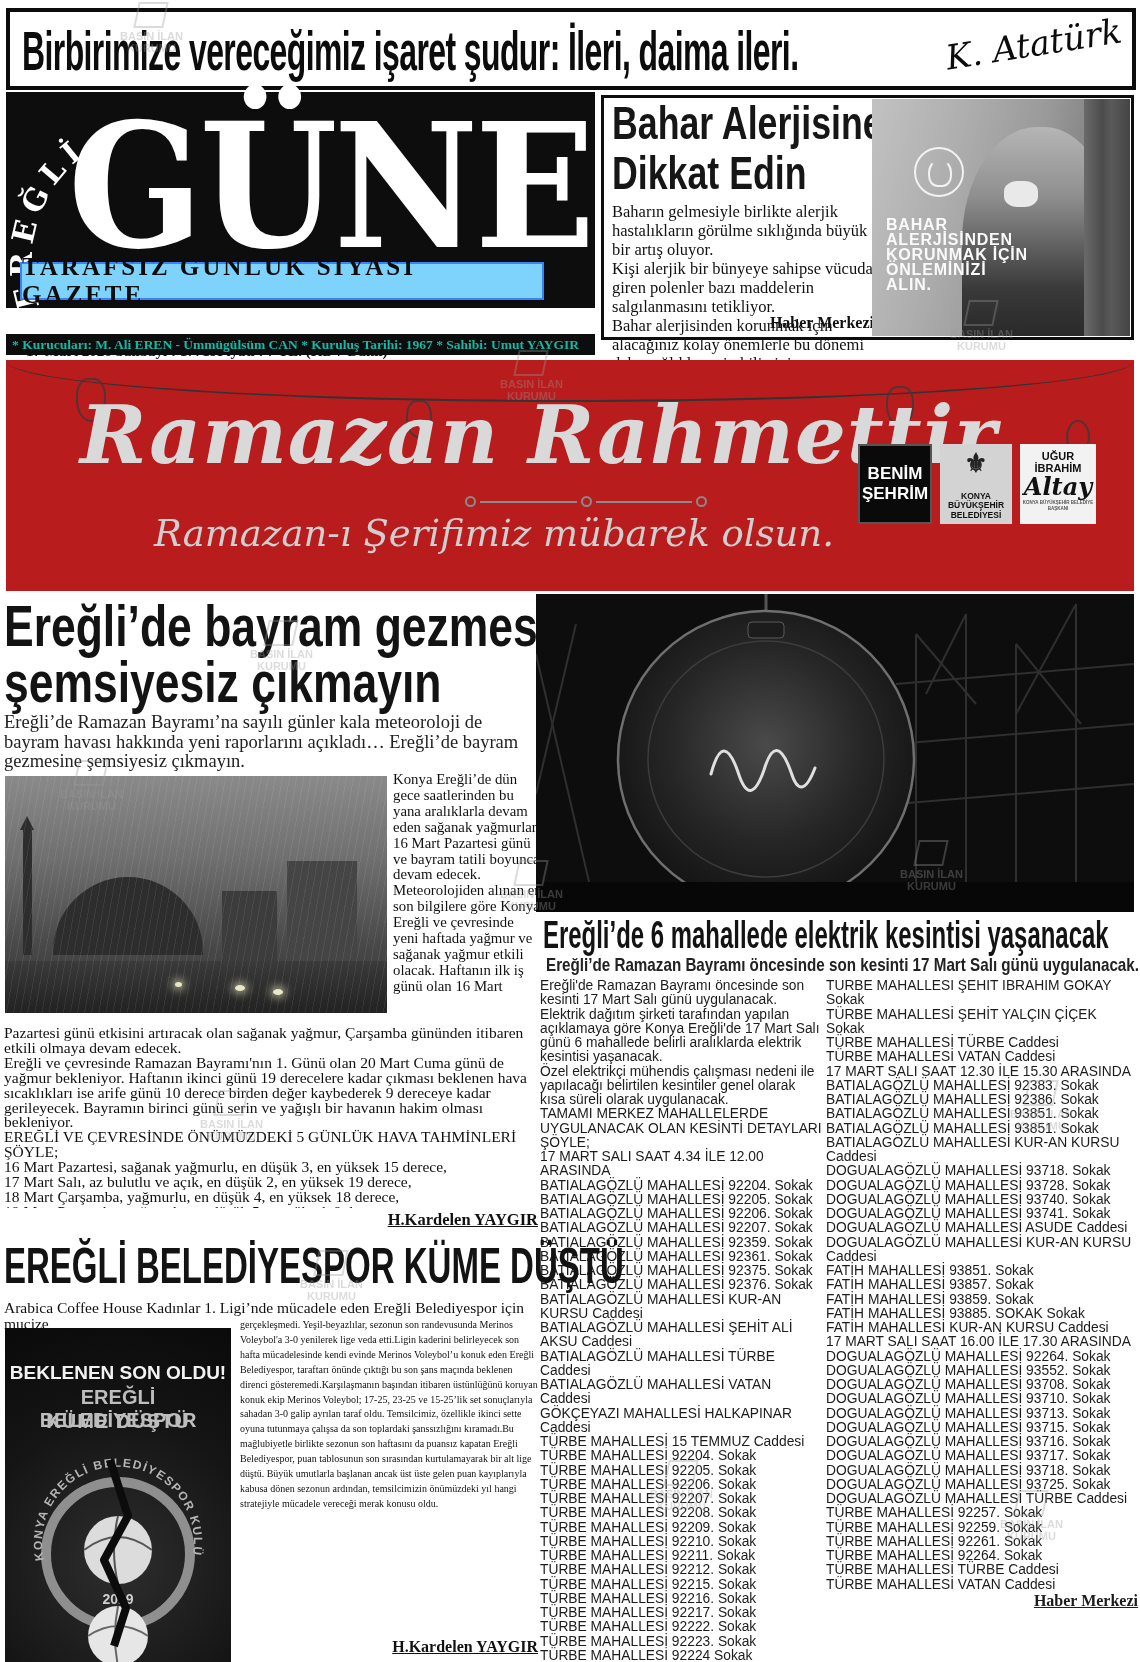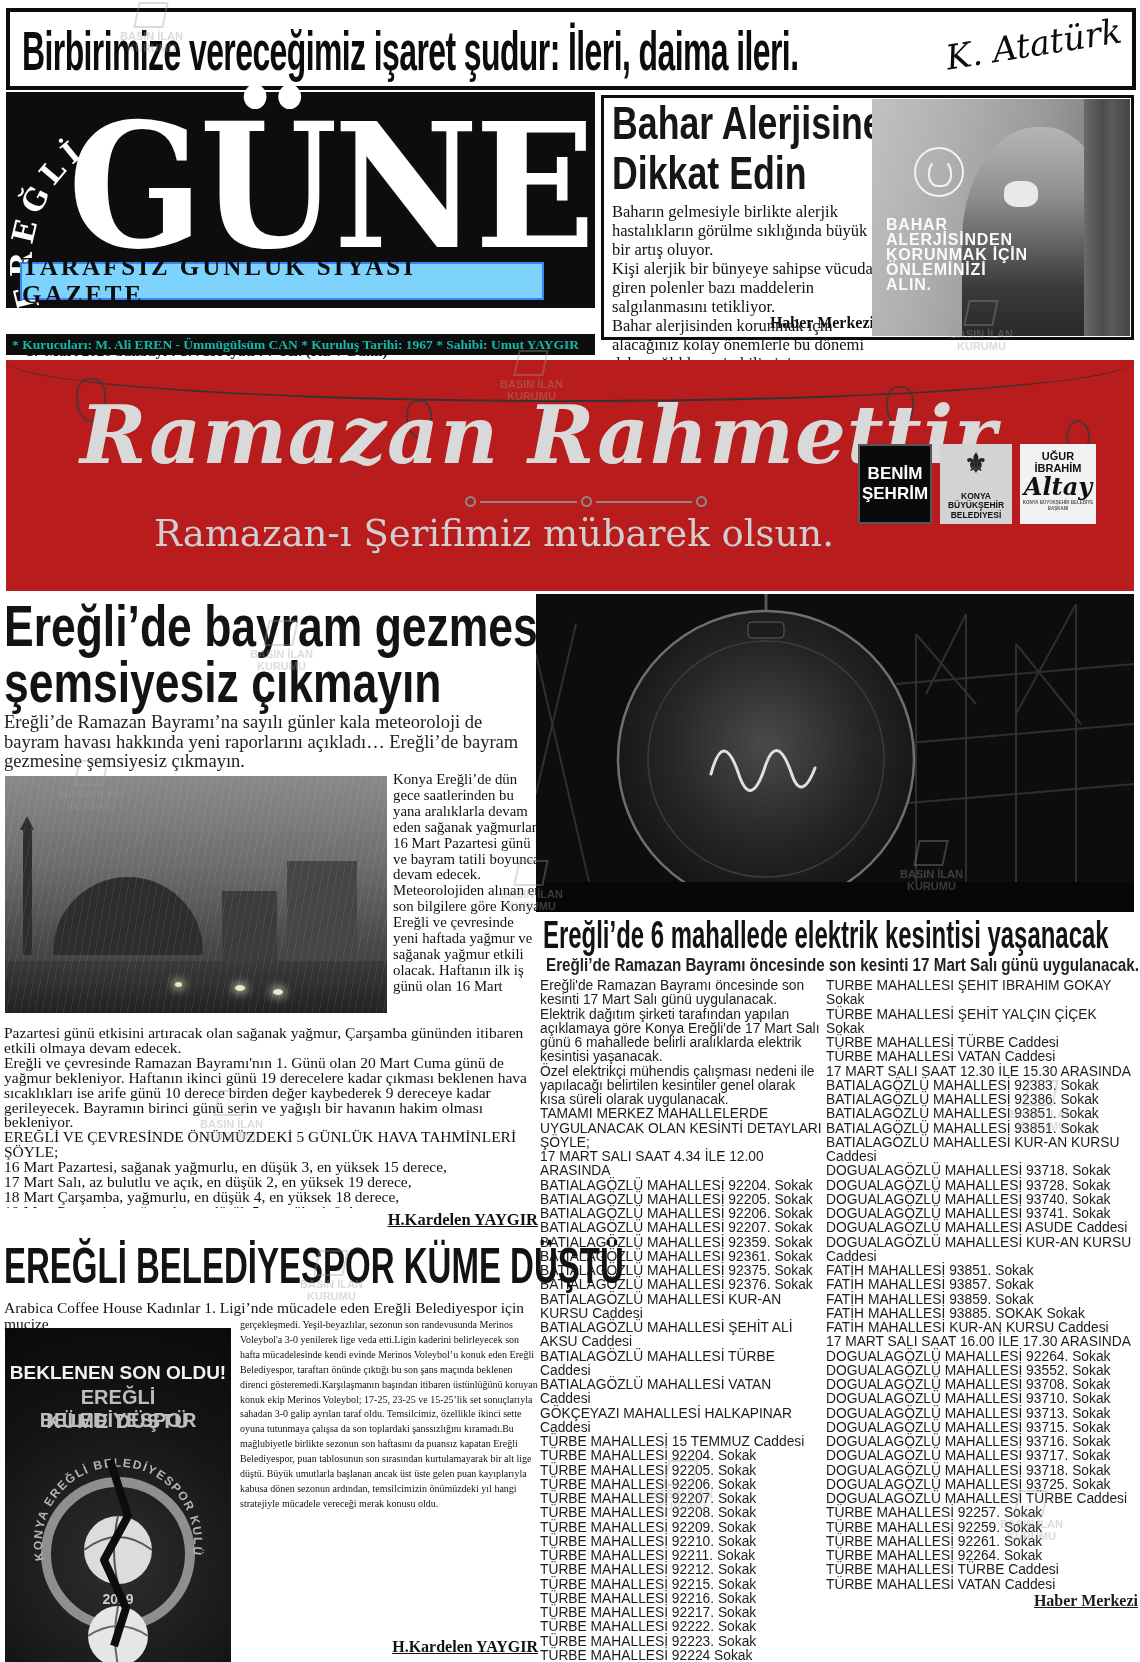--- a/index.html
+++ b/index.html
@@ -46,21 +46,21 @@
       font-weight:700;font-size:16px;line-height:15px;letter-spacing:.8px;color:#fafafa;}
   
   .ram{left:6px;top:360px;width:1128px;height:231px;background:#b91c1c;overflow:hidden;}
   .ram-lamp{position:absolute;border:2px solid #3a3a3a;border-radius:40% 40% 50% 50%;opacity:.8;}
   .ram-garland{position:absolute;left:0;top:-40px;width:1128px;height:80px;border-bottom:2px solid #333;border-radius:50%;}
   .ram-h{position:absolute;left:74px;top:28px;font-family:"DejaVu Serif",serif;font-style:italic;font-weight:700;
       font-size:80px;color:#d9d9d9;letter-spacing:1px;}
   .ram-div{position:absolute;left:455px;top:136px;width:250px;display:flex;align-items:center;color:#8a8a8a;}
   .ram-div .ln{flex:1;height:2px;background:#8a8a8a;}
   .ram-div .dt{width:7px;height:7px;border:2px solid #8a8a8a;border-radius:50%;margin:0 4px;}
-  .ram-s{position:absolute;left:148px;top:152px;font-family:"DejaVu Serif",serif;
+  .ram-s{position:absolute;left:148px;top:152px;font-family:"DejaVu Serif",serif;font-style:italic;
       font-size:37px;color:#cfcfcf;}
   .lg{position:absolute;top:84px;height:80px;box-sizing:border-box;}
   .lg1{left:852px;width:74px;background:#0a0a0a;border:2px solid #555;color:#fff;display:flex;flex-direction:column;
       align-items:center;justify-content:center;font-family:"Liberation Sans",sans-serif;font-weight:700;font-size:17px;line-height:20px;}
   .lg2{left:934px;width:72px;background:#d3d3d3;color:#111;display:flex;flex-direction:column;align-items:center;
       justify-content:flex-end;font-family:"Liberation Sans",sans-serif;font-weight:700;font-size:8.5px;line-height:9.5px;text-align:center;padding-bottom:4px;}
   .lg2 .eagle{position:absolute;top:6px;left:50%;transform:translateX(-50%);font-size:26px;line-height:26px;color:#222;}
   .lg3{left:1014px;width:76px;background:#f2f2f2;color:#111;text-align:center;font-family:"Liberation Sans",sans-serif;
       font-weight:700;font-size:11px;line-height:12px;padding-top:6px;}
   .lg3 .sig{font-family:"DejaVu Serif",serif;font-style:italic;font-weight:700;font-size:24px;line-height:26px;}

